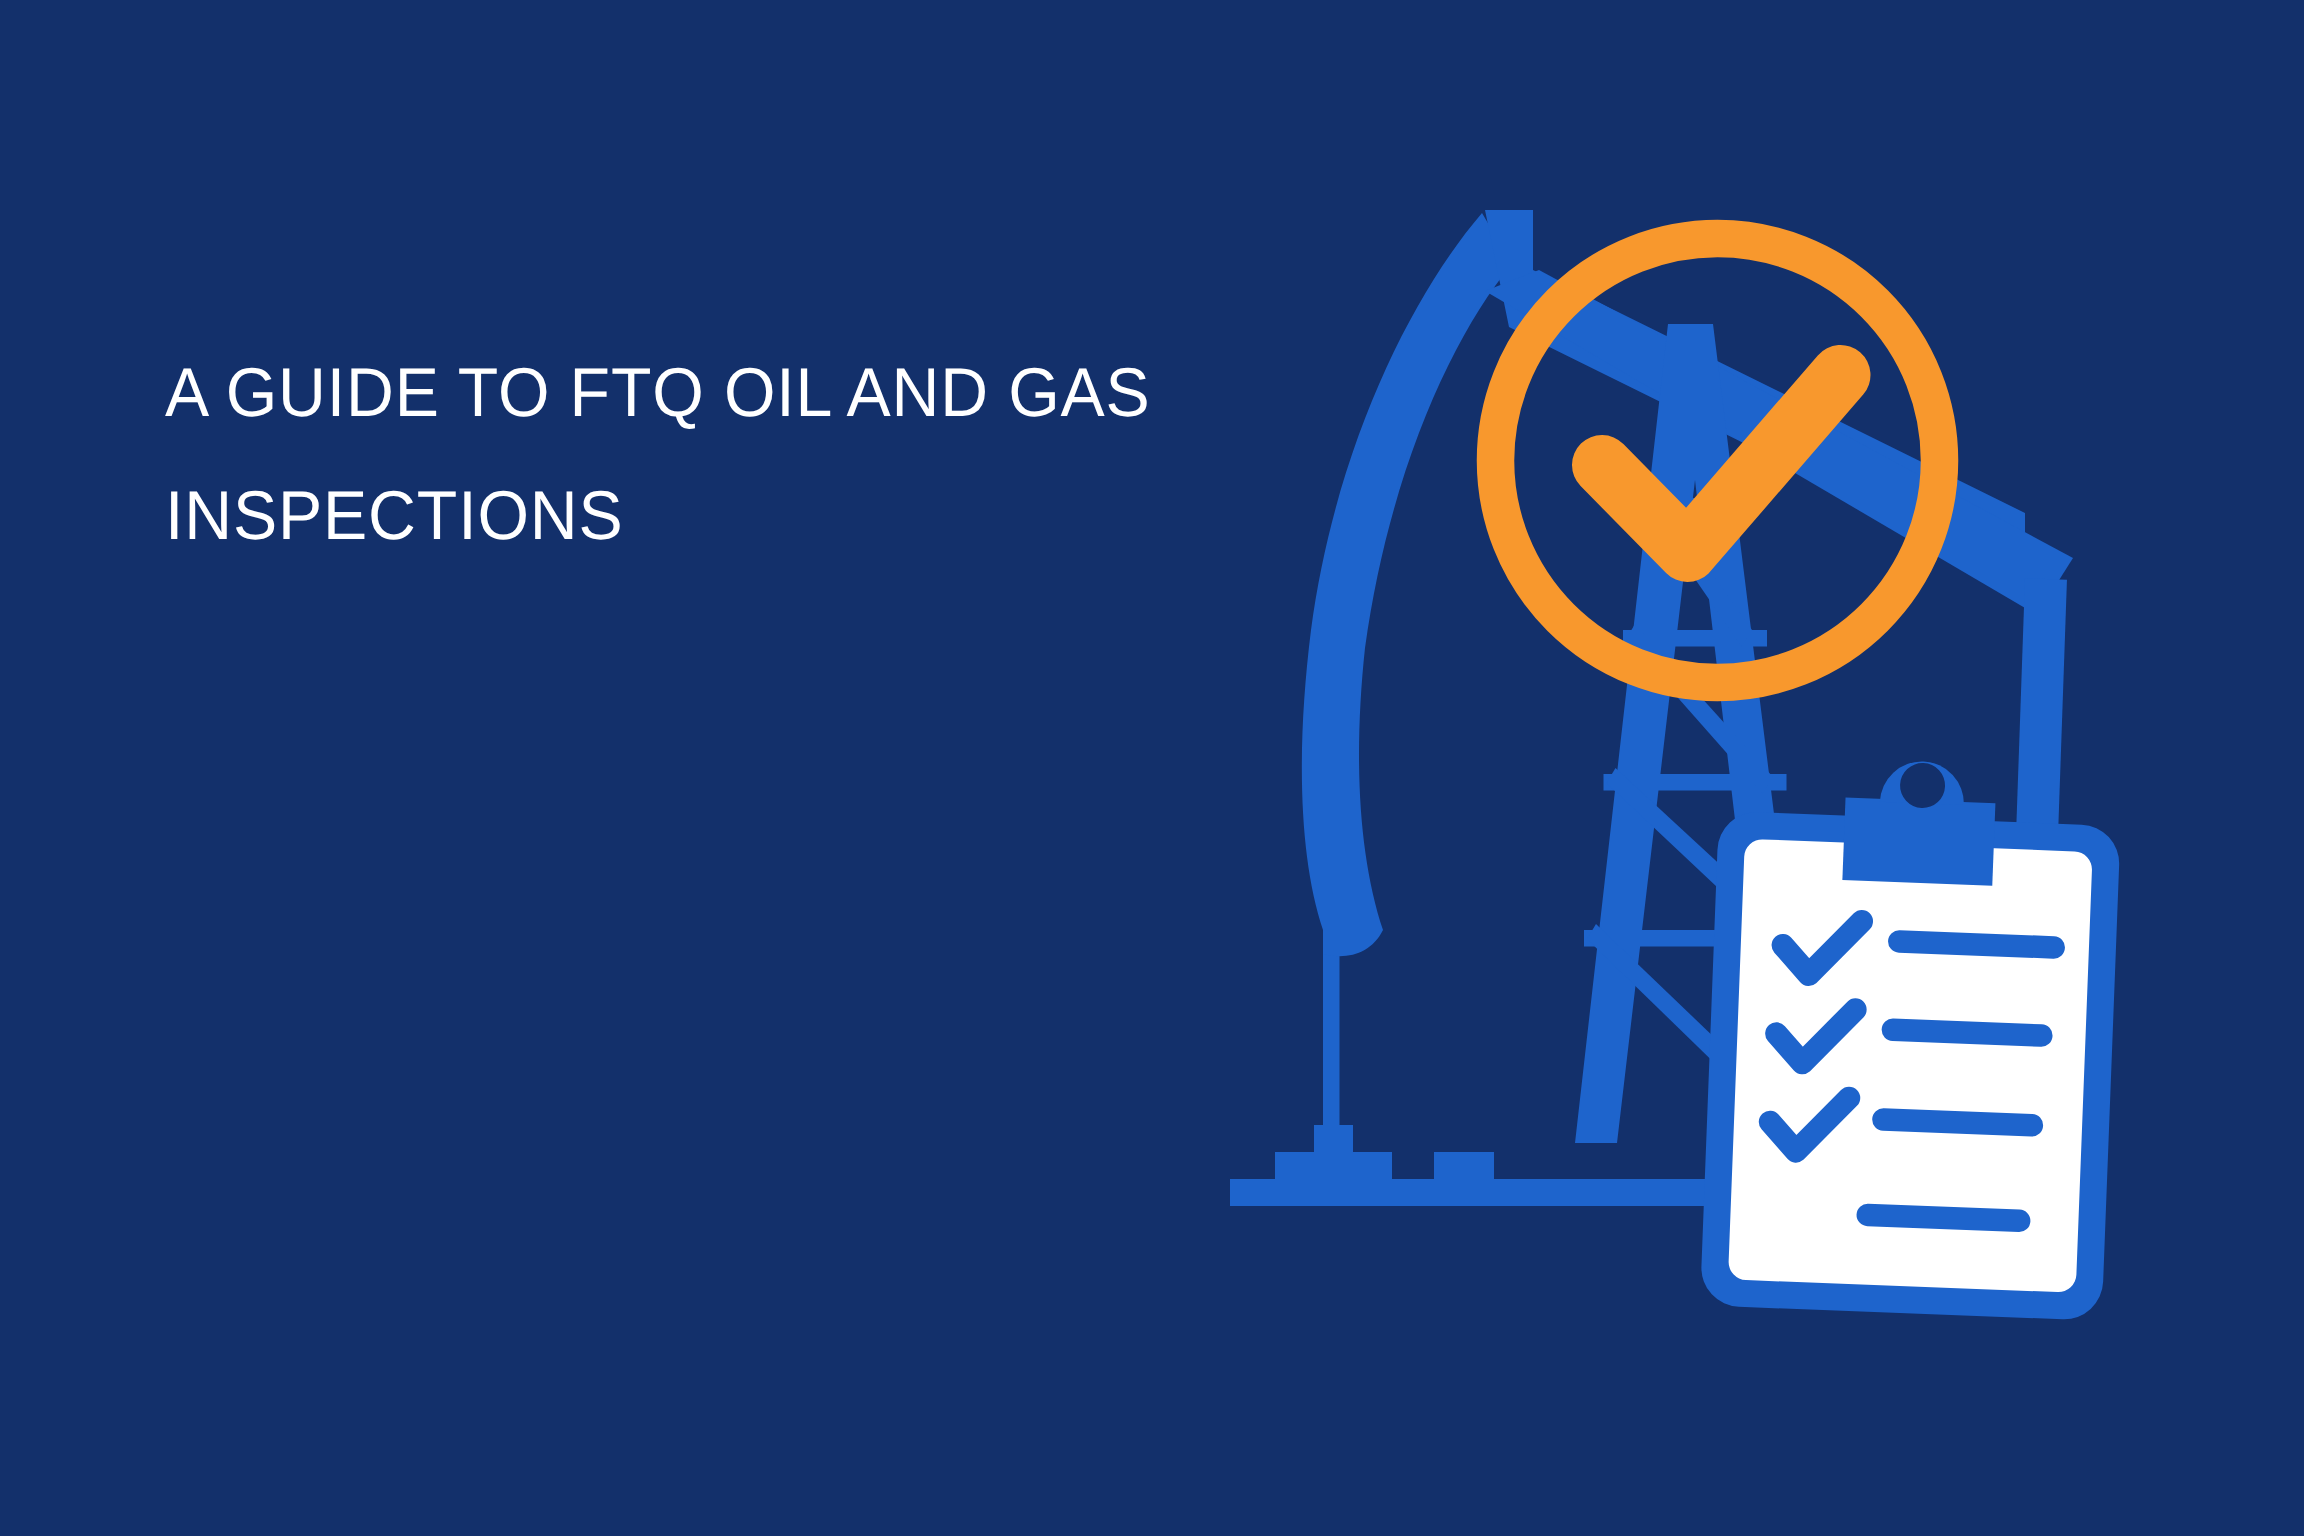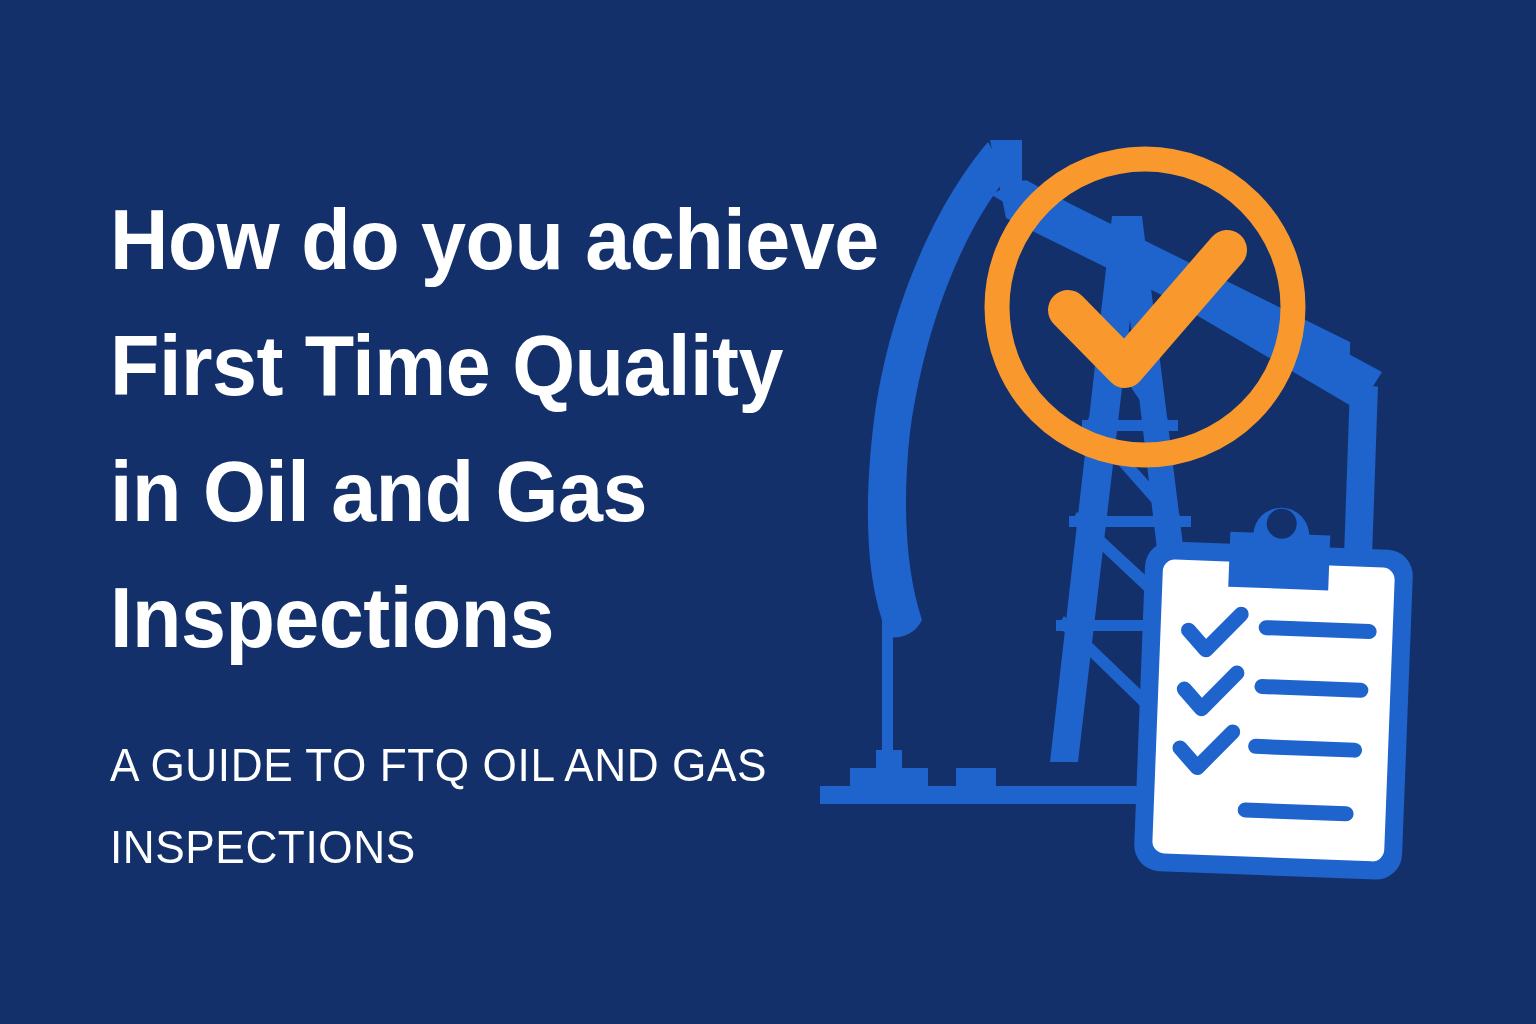--- a/index.html
+++ b/index.html
@@ -57,26 +57,20 @@
     height: 790px;
   }
   #art svg { display: block; }
 </style>
 </head>
 <body>
 
 <div id="canvas">
 
   <div id="text-block">
-    <h1 style="margin:0;">
-      <div class="title-line">How do you achieve</div>
-      <div class="title-line">First Time Quality</div>
-      <div class="title-line">in Oil and Gas</div>
-      <div class="title-line">Inspections</div>
-    </h1>
     <div id="subtitle">A GUIDE TO FTQ OIL AND GAS INSPECTIONS</div>
   </div>
 
   <div id="art">
     <svg width="660" height="790" viewBox="0 0 660 790" xmlns="http://www.w3.org/2000/svg">
 
       <g fill="#1E64CC">
 
         <path d="M 30 682 L 46 666 L 372 666 L 372 682 Z"></path>
         <path d="M 30 666 L 46 650 L 372 650 L 372 666 Z" transform="translate(0,16)"></path>

